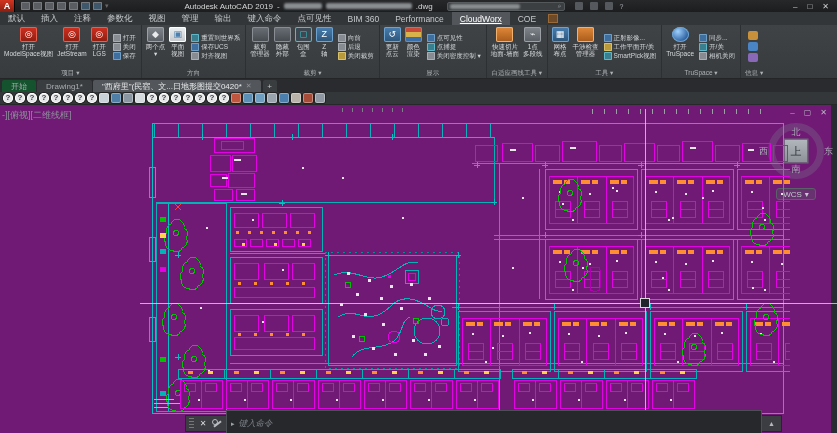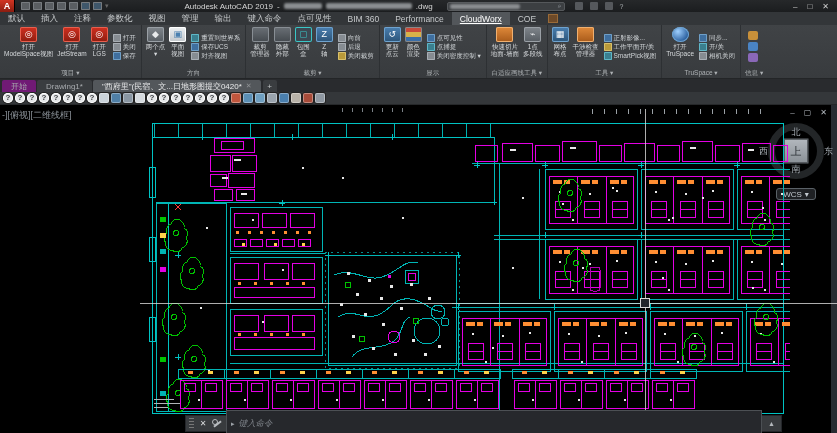--- a/index.html
+++ b/index.html
@@ -54,33 +54,33 @@
 .si-gray{background:#868c92;box-shadow:inset 0 0 0 1px #a8aeb4;}
 .si-cyan{background:#3a7f8f;box-shadow:inset 0 0 0 1px #5fb7c7;}
 .si-yel{background:#b99a3a;box-shadow:inset 0 0 0 1px #d9c06a;}
 .si-blue{background:#3f6f9f;box-shadow:inset 0 0 0 1px #6f9fc7;}
 .infocol{display:flex;flex-direction:column;gap:2px;justify-content:center;padding:0 4px;}
 .infoico{width:10px;height:9px;border-radius:2px;}
 
 
 .ftabs{height:13px;background:#292b2e;display:flex;align-items:flex-end;font-size:8px;white-space:nowrap;padding-left:2px;}
 .ftab{height:12px;display:flex;align-items:center;padding:0 9px;margin-right:1px;background:#3a3d40;color:#a8abae;border-radius:2px 2px 0 0;gap:4px;}
-.ftab.start{background:#701a75;}
+.ftab.start{background:#14532d;}
 .ftab.active{background:#53575b;color:#e9eaeb;}
 .ftab .fx{color:#8f9295;font-size:7px;}
 .fadd{width:14px;height:12px;background:#3a3d40;color:#c5c8ca;display:flex;align-items:center;justify-content:center;border-radius:2px 2px 0 0;margin-left:1px;}
 
 
 .tbrow{height:13px;background:#34373a;display:flex;align-items:center;gap:2px;padding:0 3px;border-bottom:1px solid #26282a;}
 .ticon{width:10px;height:10px;border-radius:50%;flex:none;}
 .ticon.q{background:#e4e6e8;color:#3a3d40;font-size:8px;font-weight:bold;line-height:10px;text-align:center;box-shadow:inset 0 0 0 1px #fff,0 0 0 1px #222;}
 .ticon.t{border-radius:2px;box-shadow:inset 0 0 0 1px rgba(255,255,255,.35),0 0 0 1px #222;}
 
 
-.canvas{position:absolute;left:0;top:105px;width:837px;height:328px;background:#000000;overflow:hidden;padding-left:32px;}
+.canvas{position:absolute;left:0;top:105px;width:837px;height:328px;background:#701a75;overflow:hidden;padding-left:32px;}
 .rightstrip{position:absolute;right:0;top:0;width:6px;height:100%;background:#282c32;}
 .vplabel{position:absolute;left:2px;top:4px;font-size:9px;color:#8b9299;}
 .dwgctl{position:absolute;right:10px;top:3px;color:#b4bac0;font-size:8px;display:flex;gap:9px;}
 .viewcube{position:absolute;right:8px;top:18px;width:66px;color:#a9b0b7;font-size:9px;}
 .vcring{position:relative;width:56px;height:56px;margin:0 auto;border-radius:50%;border:7px solid rgba(125,135,145,.28);}
 .vcface{position:absolute;left:50%;top:50%;transform:translate(-50%,-50%);width:25px;height:25px;
  background:linear-gradient(#b2b7bd,#8b9197);border:1px solid #666c72;color:#2b3034;
  display:flex;align-items:center;justify-content:center;font-size:11px;}
 .vc-n{position:absolute;left:50%;top:-4px;transform:translateX(-50%);}
 .vc-s{position:absolute;left:50%;bottom:-4px;transform:translateX(-50%);}

